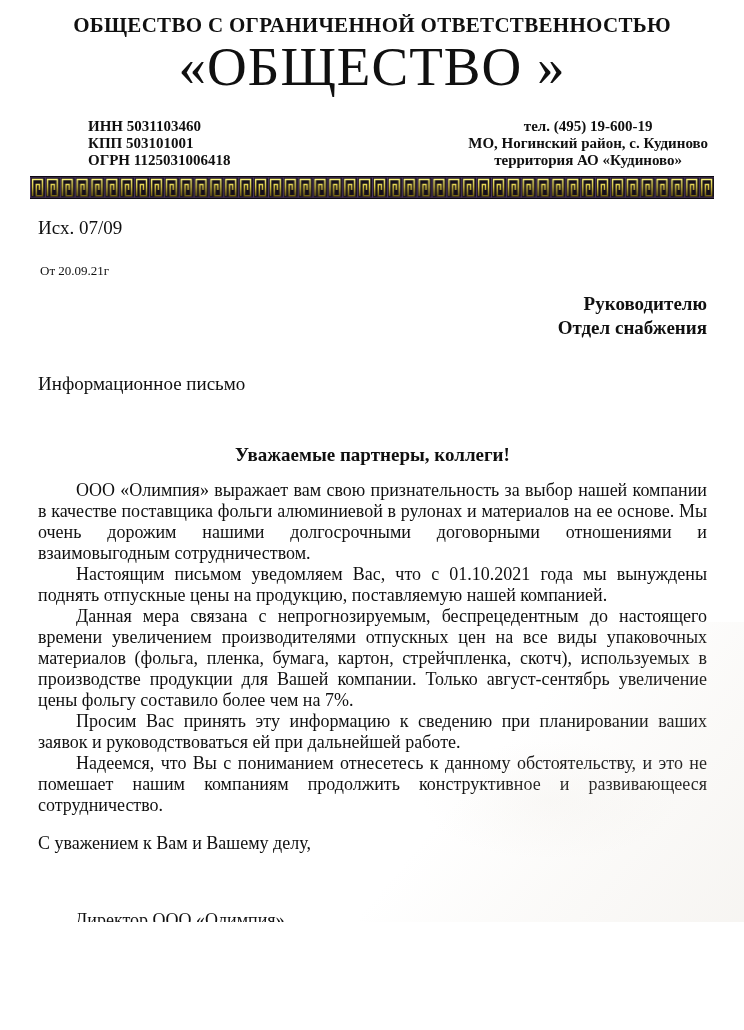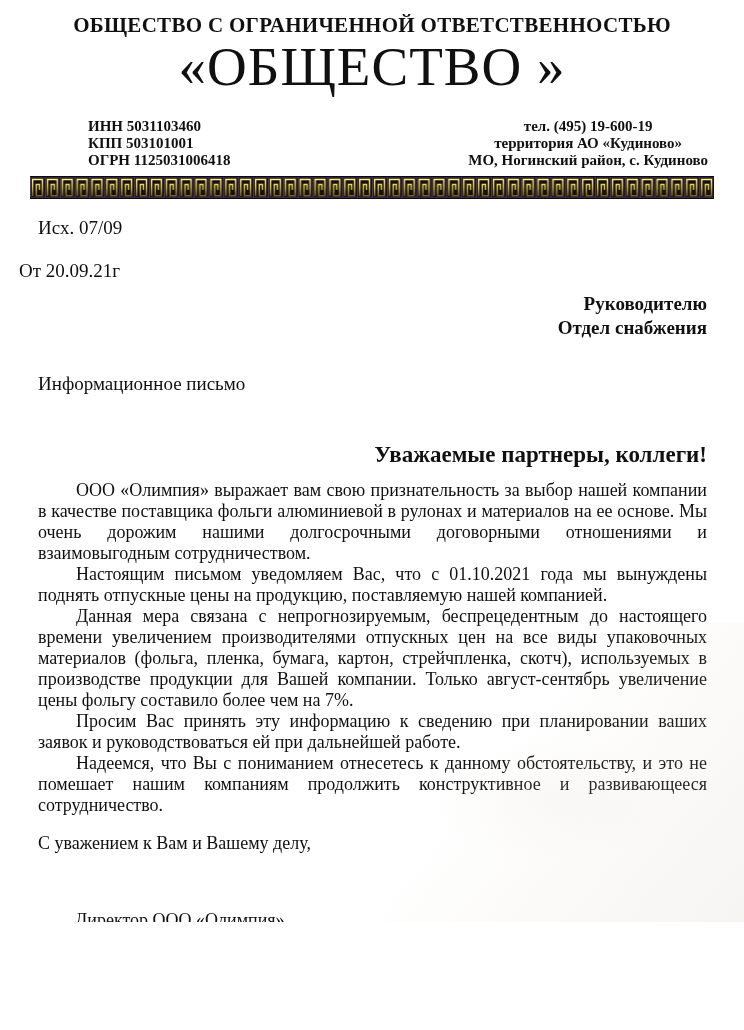--- a/index.html
+++ b/index.html
@@ -71,39 +71,39 @@
     text-align: center;
   }
   .greek-border {
     margin: 7px 30px 0 30px;
     height: 23px;
     line-height: 0;
   }
 
   
   .meta-outgoing { margin: 17px 0 11px 38px; font-size: 19px; line-height: 24px; }
-  .meta-date     { margin: 19px 0 0 19px; font-size: 19px; line-height: 24px; }
+  .meta-date     { margin: 19px 0 0 40px; font-size: 13px; line-height: 24px; }
 
   .recipient {
     margin: 9px 37px 0 0;
     text-align: right;
     font-weight: bold;
     font-size: 19px;
     line-height: 24px;
   }
   .recipient-line2 { margin-top: 0; }
 
   .letter-type { margin: 32px 0 0 38px; font-size: 19px; line-height: 24px; }
 
   
   .salutation {
     margin: 47px 37px 0 38px;
-    text-align: right;
+    text-align: center;
     font-weight: bold;
-    font-size: 23px;
+    font-size: 19px;
     line-height: 24px;
   }
   .body-text { margin: 13px 37px 0 38px; }
   .body-text p {
     margin: 0;
     font-size: 18px;
     line-height: 21px;
     text-align: justify;
     text-indent: 38px;
   }
@@ -124,22 +124,22 @@
   <div class="org-name">«ОБЩЕСТВО »</div>
 
   <div class="requisites-row">
     <div class="req-left">
       <div>ИНН 5031103460</div>
       <div>КПП 503101001</div>
       <div>ОГРН 1125031006418</div>
     </div>
     <div class="req-right">
       <div>тел. (495) 19-600-19</div>
+      <div>МО, Ногинский район, с. Кудиново</div>
       <div>территория АО «Кудиново»</div>
-      <div>МО, Ногинский район, с. Кудиново</div>
     </div>
   </div>
 
   <div class="greek-border">
     <svg width="100%" height="23" preserveAspectRatio="none" xmlns="http://www.w3.org/2000/svg">
       <defs>
         <linearGradient id="goldgrad" x1="0" y1="0" x2="0" y2="1">
           <stop offset="0" stop-color="#fbf37a"></stop>
           <stop offset="0.45" stop-color="#dcc944"></stop>
           <stop offset="1" stop-color="#6e5c12"></stop>

